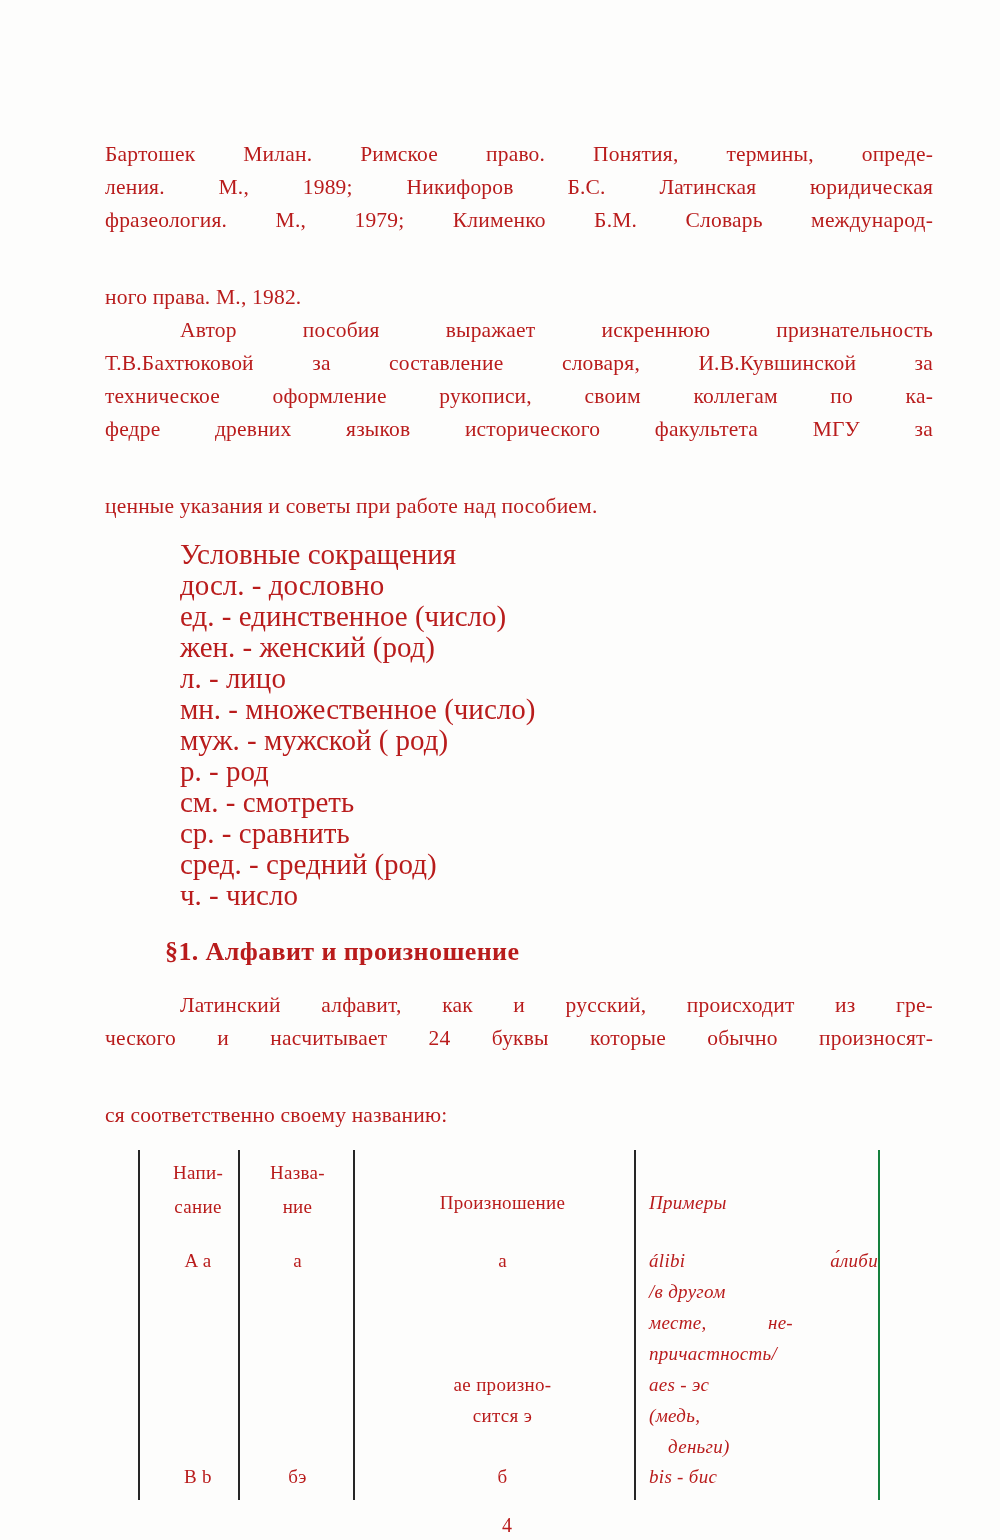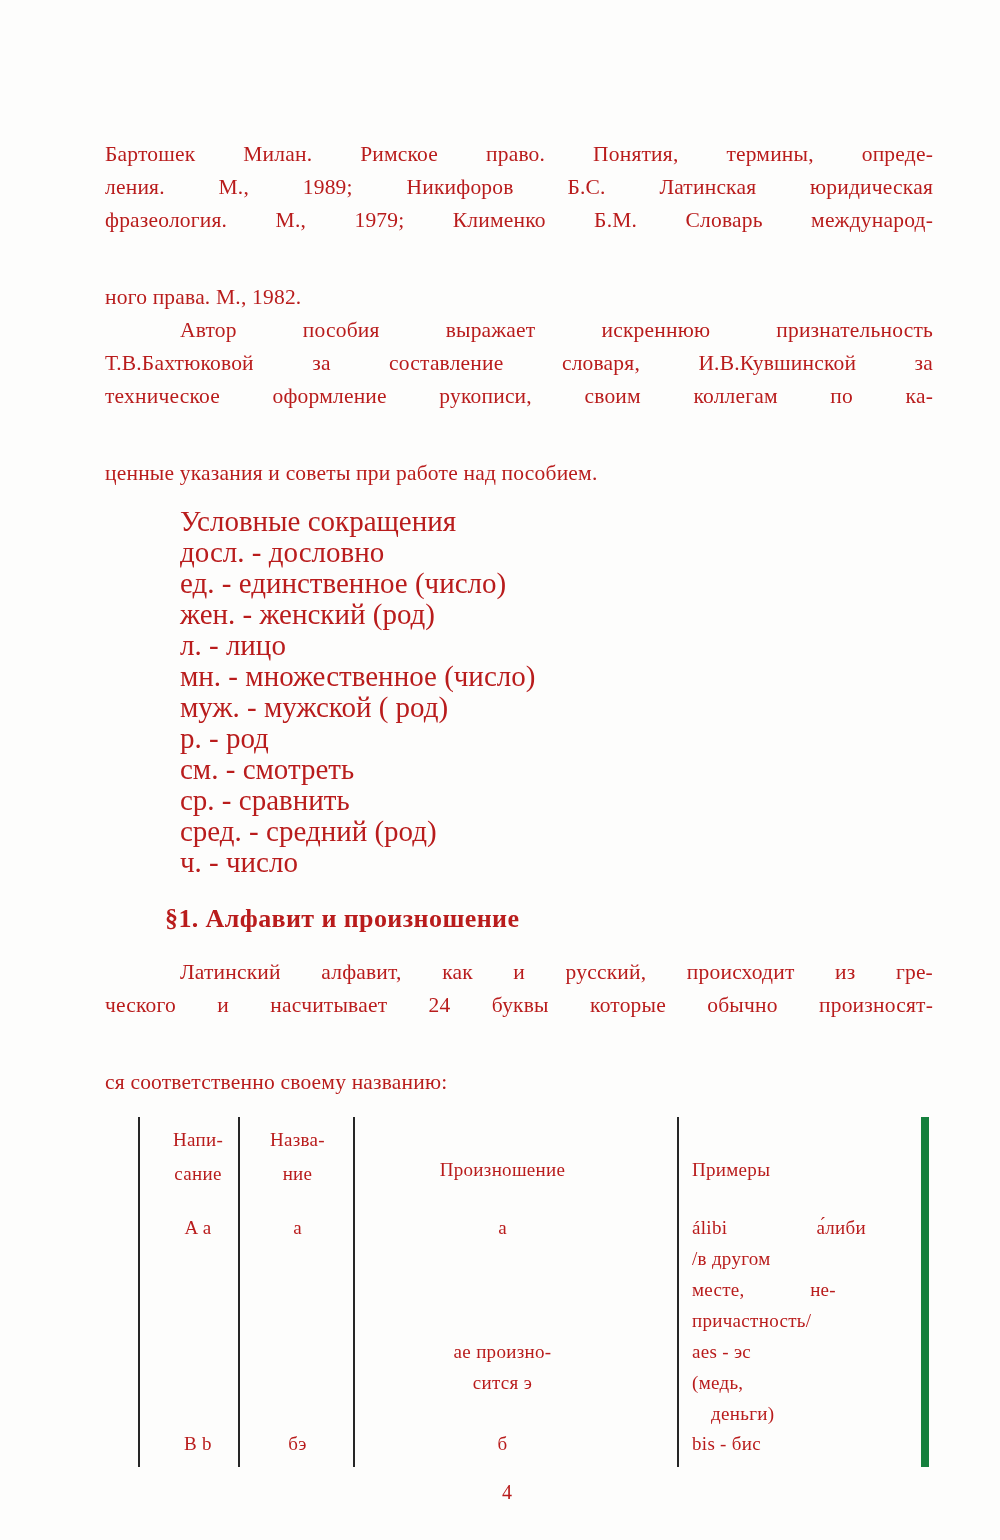--- a/index.html
+++ b/index.html
@@ -76,37 +76,36 @@
   }
   .tcol {
     position: absolute;
     top: 0;
     bottom: 0;
     border-left: 2px solid #262626;
   }
   .tcol-writing  { left: 16px;     width: 116px; }
   .tcol-name     { left: 116px; width: 115px; }
   .tcol-pron     { left: 231px; width: 295px; }
-  .tcol-examples { left: 555px; width: 242px; border-right: 8px solid #15803d; }
+  .tcol-examples { left: 512px; width: 242px; border-right: 2px solid #15803d; font-style: italic; }
   .tcell {
     position: absolute;
     left: 0;
     right: 0;
     text-align: center;
     white-space: nowrap;
   }
   .tcell-left {
     text-align: left;
     padding-left: 13px;
   }
   .spread {
     display: flex;
     justify-content: space-between;
     padding-left: 13px;
-    padding-right: 55px;
     text-align: left;
   }
   .indent-small { padding-left: 32px; }
   .page-number {
     margin-top: 14px;
     text-align: center;
     font-size: 20px;
     width: 770px;
     margin-left: 17px;
   }
@@ -120,20 +119,21 @@
     <div class="tline jline">Бартошек Милан. Римское право. Понятия, термины, опреде-</div>
     <div class="tline jline">ления. М., 1989; Никифоров Б.С. Латинская юридическая</div>
     <div class="tline jline">фразеология. М., 1979; Клименко Б.М. Словарь международ-</div>
     <div class="tline lline">ного права. М., 1982.</div>
   </div>
 
   <div class="body-text">
     <div class="tline jline indent">Автор пособия выражает искреннюю признательность</div>
     <div class="tline jline">Т.В.Бахтюковой за составление словаря, И.В.Кувшинской за</div>
     <div class="tline jline">техническое оформление рукописи, своим коллегам по ка-</div>
+    <div class="tline jline">федре древних языков исторического факультета МГУ за</div>
     <div class="tline lline">ценные указания и советы при работе над пособием.</div>
   </div>
 
   <div class="abbrev-block">
     <div class="abbrev-line">Условные сокращения</div>
     <div class="abbrev-line">досл. - дословно</div>
     <div class="abbrev-line">ед. - единственное (число)</div>
     <div class="abbrev-line">жен. - женский (род)</div>
     <div class="abbrev-line">л. - лицо</div>
     <div class="abbrev-line">мн. - множественное (число)</div>

